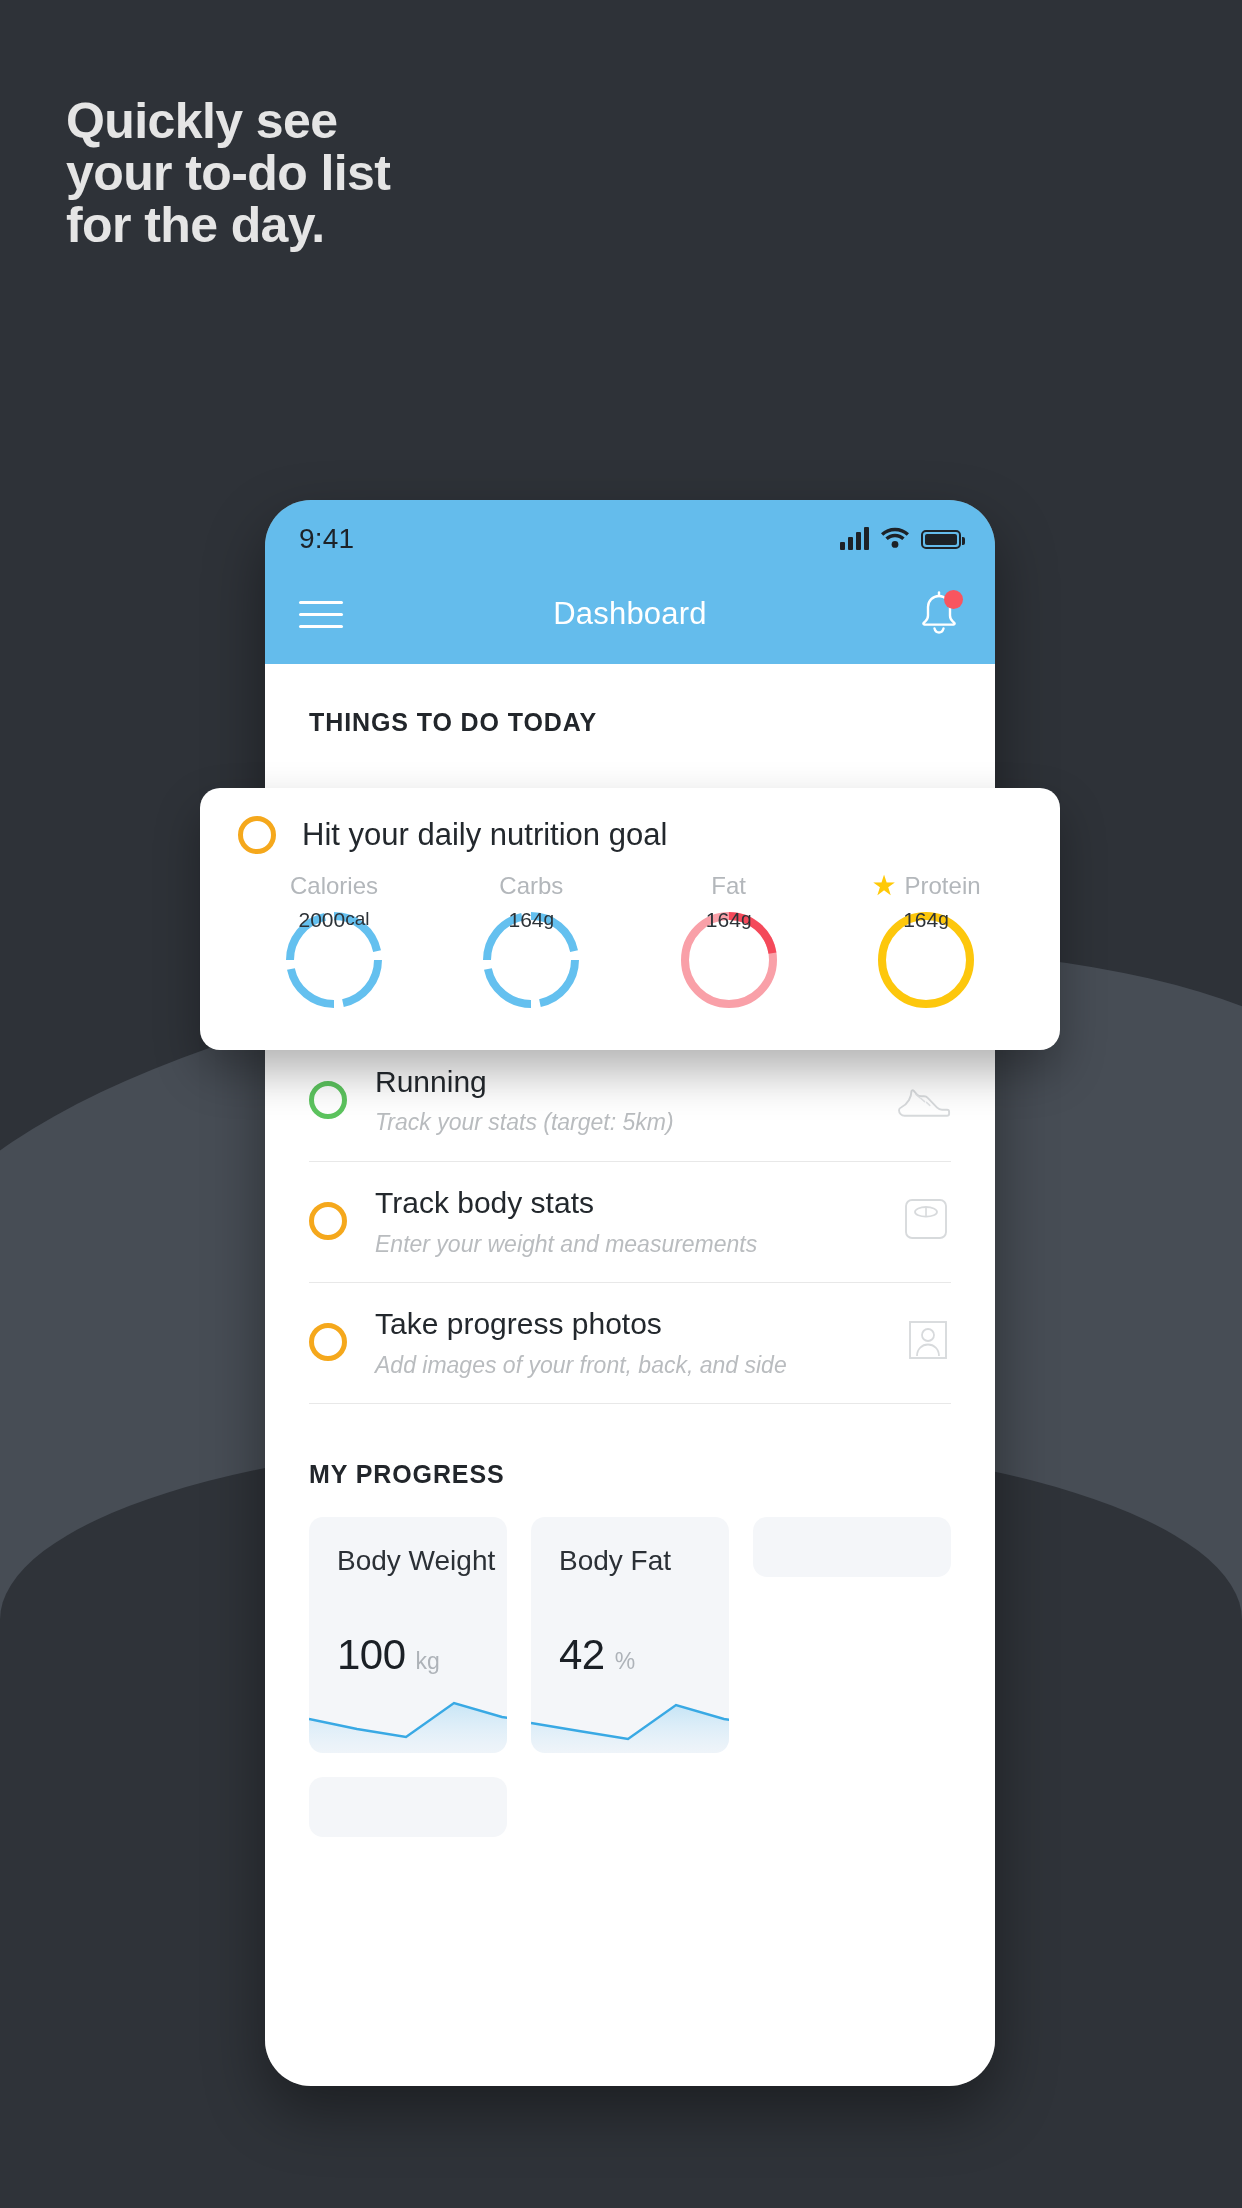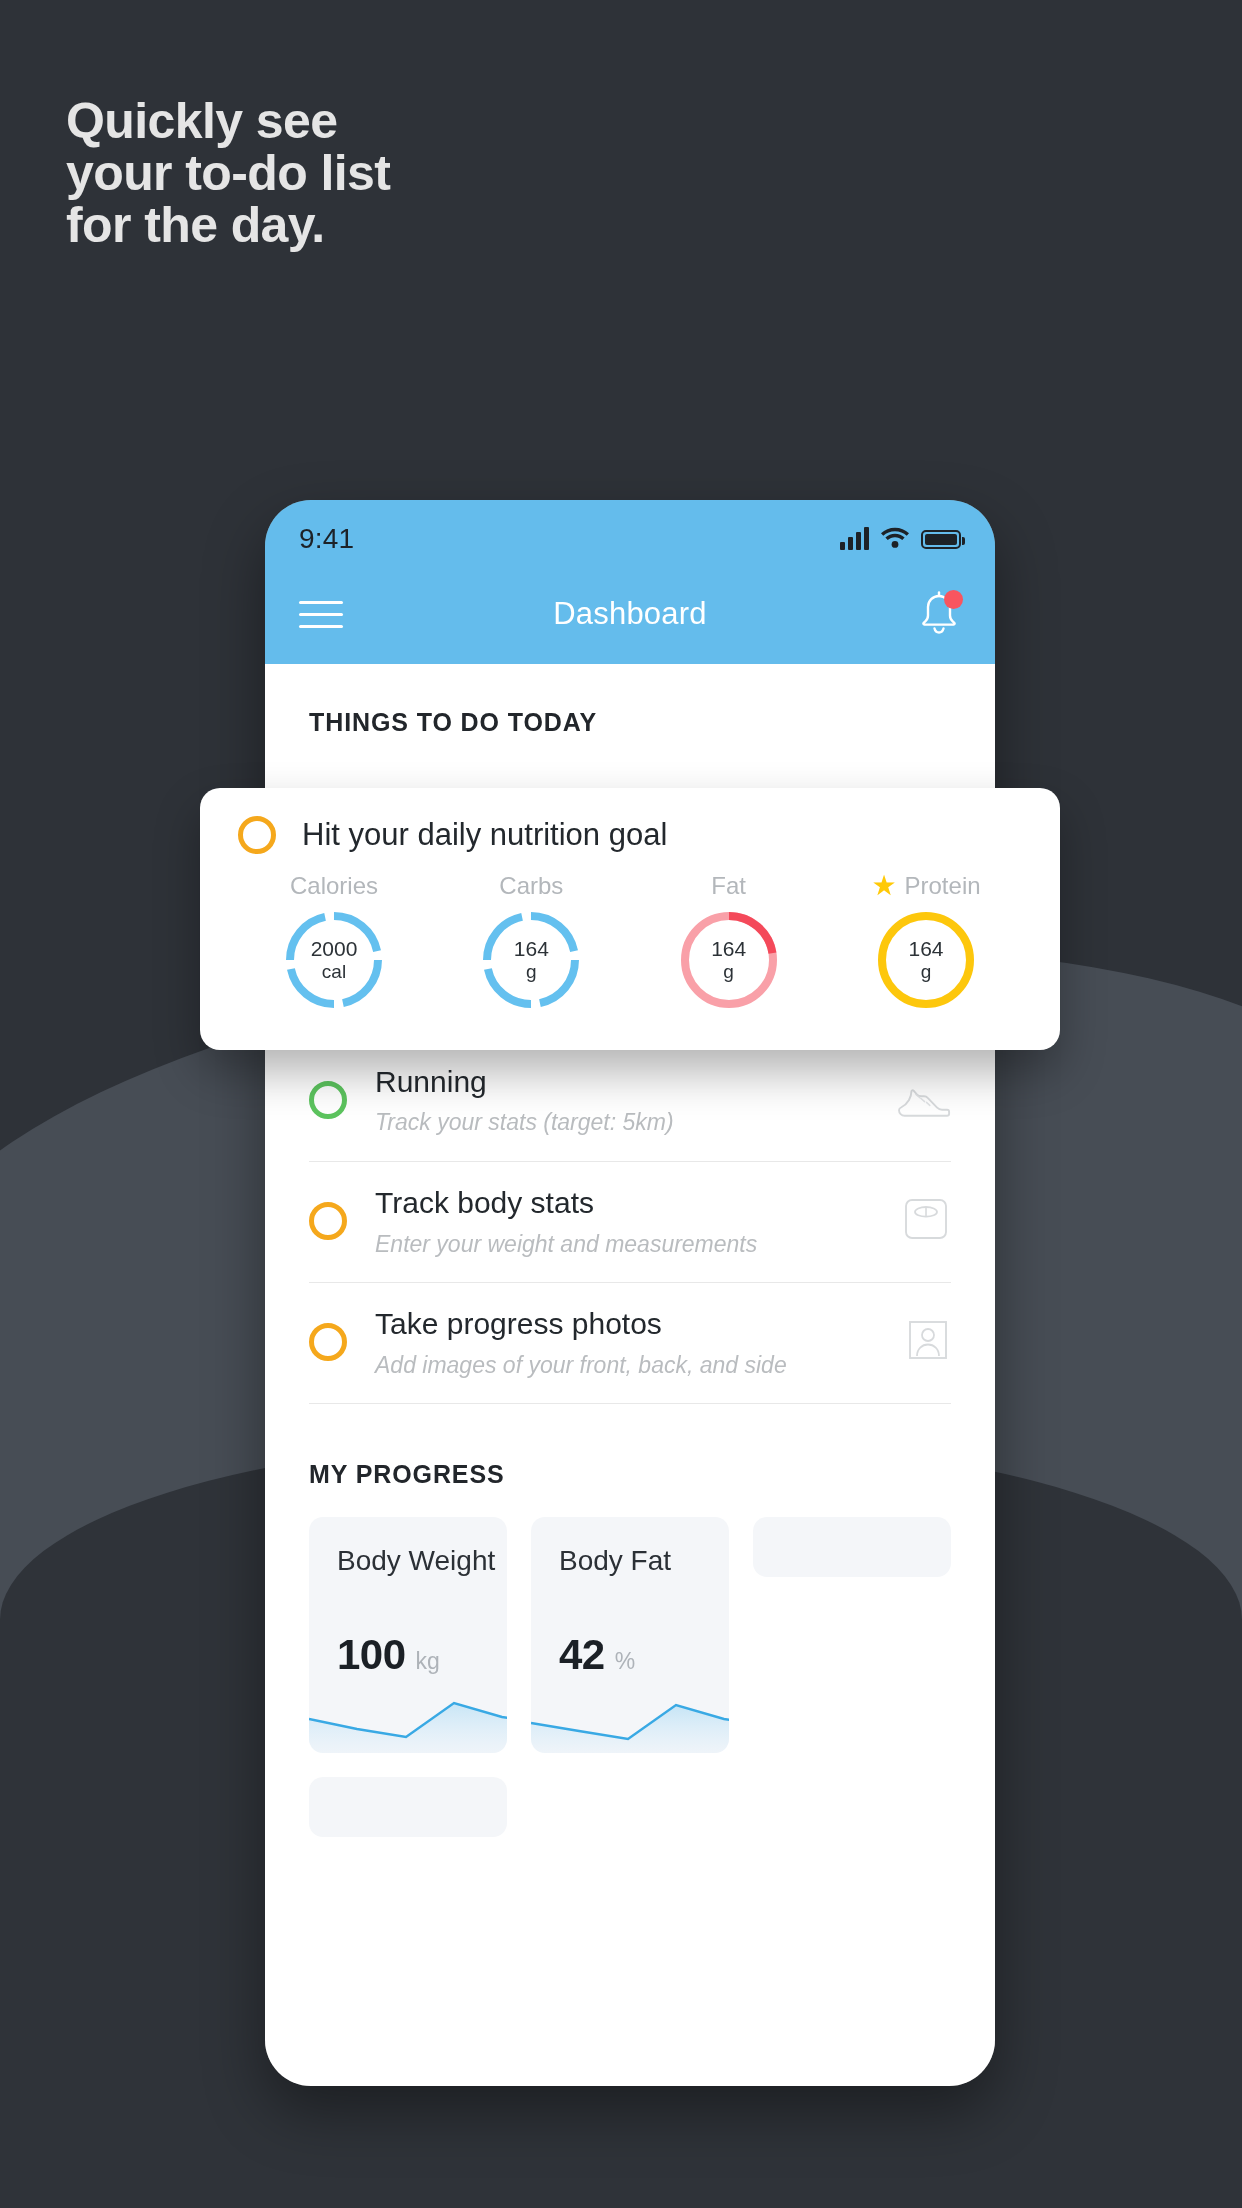--- a/index.html
+++ b/index.html
@@ -149,21 +149,21 @@
   }
   .prog-card {
     background: #f4f6f9; border-radius: 14px;
     height: 236px; position: relative; overflow: hidden;
   }
   .prog-title { font-size: 28px; color:#2b3036; padding: 28px 0 0 28px; }
   .prog-value {
     position:absolute; left: 28px; bottom: 74px;
     display:flex; align-items: baseline; gap: 10px;
   }
-  .prog-num { font-size: 42px; font-weight: 700; color:#1b2026; letter-spacing:-0.5px; }
+  .prog-num { font-size: 42px; font-weight: 400; color:#1b2026; letter-spacing:-0.5px; }
   .prog-unit { font-size: 23px; color:#aeb3b9; }
   .spark { position:absolute; left:0; right:0; bottom:0; height: 80px; }
   .prog-card.stub { height: 60px; }
 
   
   #nutrition-card {
     position: absolute;
     left: 200px; top: 788px;
     width: 860px; height: 262px;
     background: #ffffff;
@@ -177,21 +177,21 @@
   #macro-row { display:flex; justify-content: space-between; margin-top: 18px; padding: 0 10px; }
   .macro { width: 172px; text-align:center; }
   .macro-label {
     font-size: 24px; color:#b3b7bb; margin-bottom: 8px;
     display:flex; align-items:center; justify-content:center; gap:8px;
   }
   .star { color:#ffc907; font-size: 28px; line-height: 1; }
   .donut { position: relative; width: 104px; height: 104px; margin: 0 auto; }
   .donut-text {
     position:absolute; inset:0;
-    display:flex; flex-direction:column; align-items:center; justify-content:center;
+    display:flex; flex-direction:row; align-items:flex-start; justify-content:center;
     font-size: 21px; color:#2c3views; color:#2c3237; line-height: 1.15;
   }
   .donut-text .dv { font-size: 21px; }
   .donut-text .du { font-size: 19px; }
 </style>
 </head>
 <body>
 
 <div id="bg-base"></div>
 <div id="bg-band"></div>

